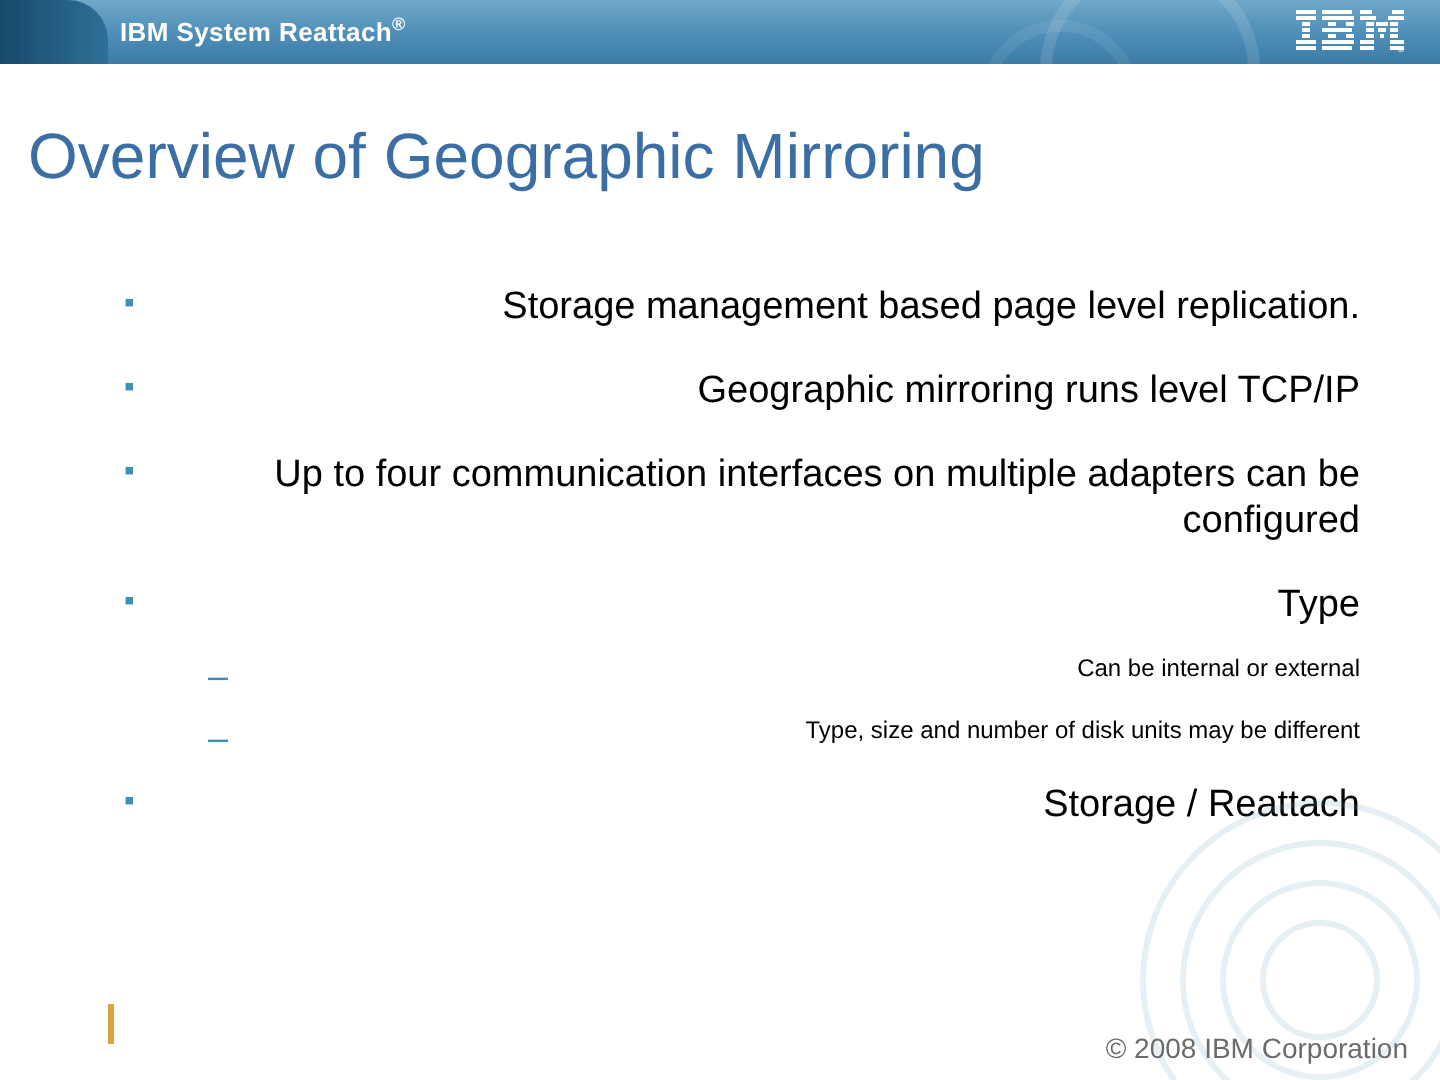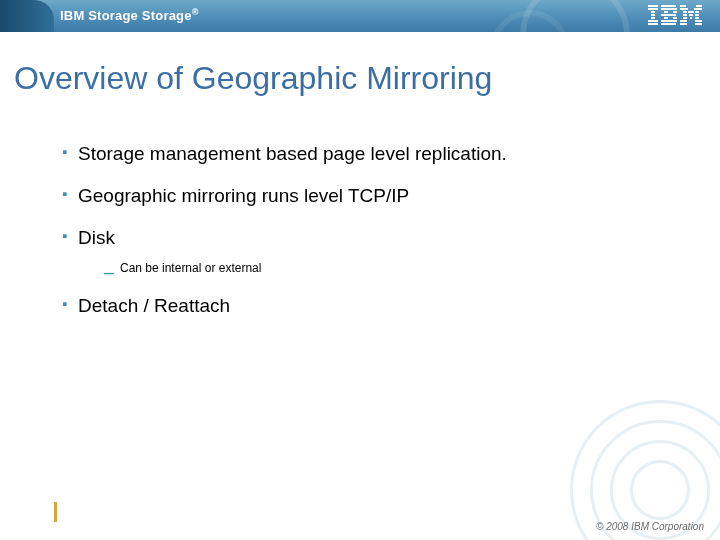--- a/index.html
+++ b/index.html
@@ -17,31 +17,31 @@
   .deco-circles { position:absolute; right:90px; top:-30px; width:180px; height:120px; pointer-events:none; }
   .deco-circles .c { position:absolute; border:6px solid rgba(255,255,255,0.12); border-radius:50%; }
   .deco-circles .c1 { width:110px; height:110px; right:0; top:10px; }
   .deco-circles .c2 { width:80px; height:80px; right:60px; top:40px; border-color: rgba(255,255,255,0.08);}
 
   
   .title { color:#3b6ea5; font-size:32px; font-weight:normal; margin: 28px 0 0 14px; font-family: Arial, sans-serif; }
 
   
   .content { margin-top: 45px; padding: 0 40px 0 62px; font-size:19px; color:#000; line-height:1.25; }
-  .bullet { position:relative; padding-left: 16px; margin-bottom: 18px; }
+  .bullet { position:relative; padding-left: 16px; margin-bottom: 18px; text-align: right; }
   .bullet::before { content:"▪"; position:absolute; left:0; top:1px; color:#3d8fb5; font-size:15px; }
   .sublist { margin: 12px 0 18px 26px; font-size:12px; }
   .subitem { position:relative; padding-left:16px; margin-bottom:16px; }
   .subitem::before { content:"–"; position:absolute; left:0; top:0; color:#3d8fb5; font-size:18px; }
 
   
   .accent { position:absolute; left:54px; bottom:18px; width:3px; height:20px; background:#d9a33d; }
 
   
-  .copyright { position:absolute; right:16px; bottom:8px; font-size:10px; color:#6b6b6b;font-style:italic; }
+  .copyright { position:absolute; right:16px; bottom:8px; font-size:14px; color:#6b6b6b; }
 
   
   .deco-bottom { position:absolute; right:-30px; bottom:-40px; width:200px; height:200px; pointer-events:none; opacity:0.18; }
   .deco-bottom .ring { position:absolute; border:3px solid #7aa8c4; border-radius:50%; }
   .deco-bottom .r1 { width:180px; height:180px; right:0; bottom:0; }
   .deco-bottom .r2 { width:140px; height:140px; right:20px; bottom:20px; }
   .deco-bottom .r3 { width:100px; height:100px; right:40px; bottom:40px; }
   .deco-bottom .r4 { width:60px; height:60px; right:60px; bottom:60px; }
 </style>
 </head>
@@ -49,21 +49,21 @@
 
 <div class="slide">
 
   <div class="header">
     <div class="header-left-dark"></div>
     <div class="deco-circles">
       <div class="c c1"></div>
         <div class="c c2"></div>
     </div>
     <div class="product-name">
-      <span>IBM Storage Storage</span><sup>®</sup>
+      <span>IBM System Reattach</span><sup>®</sup>
     </div>
     <div class="ibm-logo">
       <svg width="54" height="22" viewBox="0 0 54 22">
         <g fill="#fff">
 
           <rect x="0" y="0" width="10" height="2"></rect>
             <rect x="0" y="3" width="10" height="2"></rect>
           <rect x="3" y="6" width="4" height="2"></rect>
             <rect x="3" y="9" width="4" height="2"></rect>
           <rect x="3" y="12" width="4" height="2"></rect>
@@ -101,26 +101,28 @@
         <text x="54" y="21" font-size="4" fill="#fff" text-anchor="end">®</text>
       </svg>
     </div>
   </div>
 
   <h1 class="title">Overview of Geographic Mirroring</h1>
 
   <div class="content">
     <div class="bullet"><span>Storage management based page level replication.</span></div>
     <div class="bullet"><span>Geographic mirroring runs level TCP/IP</span></div>
-    <div class="bullet"><span>Disk</span>
+    <div class="bullet"><span>Up to four communication interfaces on multiple adapters can be configured</span></div>
+    <div class="bullet"><span>Type</span>
       <div class="sublist">
         <div class="subitem"><span>Can be internal or external</span></div>
+        <div class="subitem"><span>Type, size and number of disk units may be different</span></div>
       </div>
     </div>
-    <div class="bullet"><span>Detach / Reattach</span></div>
+    <div class="bullet"><span>Storage / Reattach</span></div>
   </div>
 
   <div class="accent"></div>
 
   <div class="deco-bottom">
     <div class="ring r1"></div>
       <div class="ring r2"></div>
       <div class="ring r3"></div>
       <div class="ring r4"></div>
   </div>

